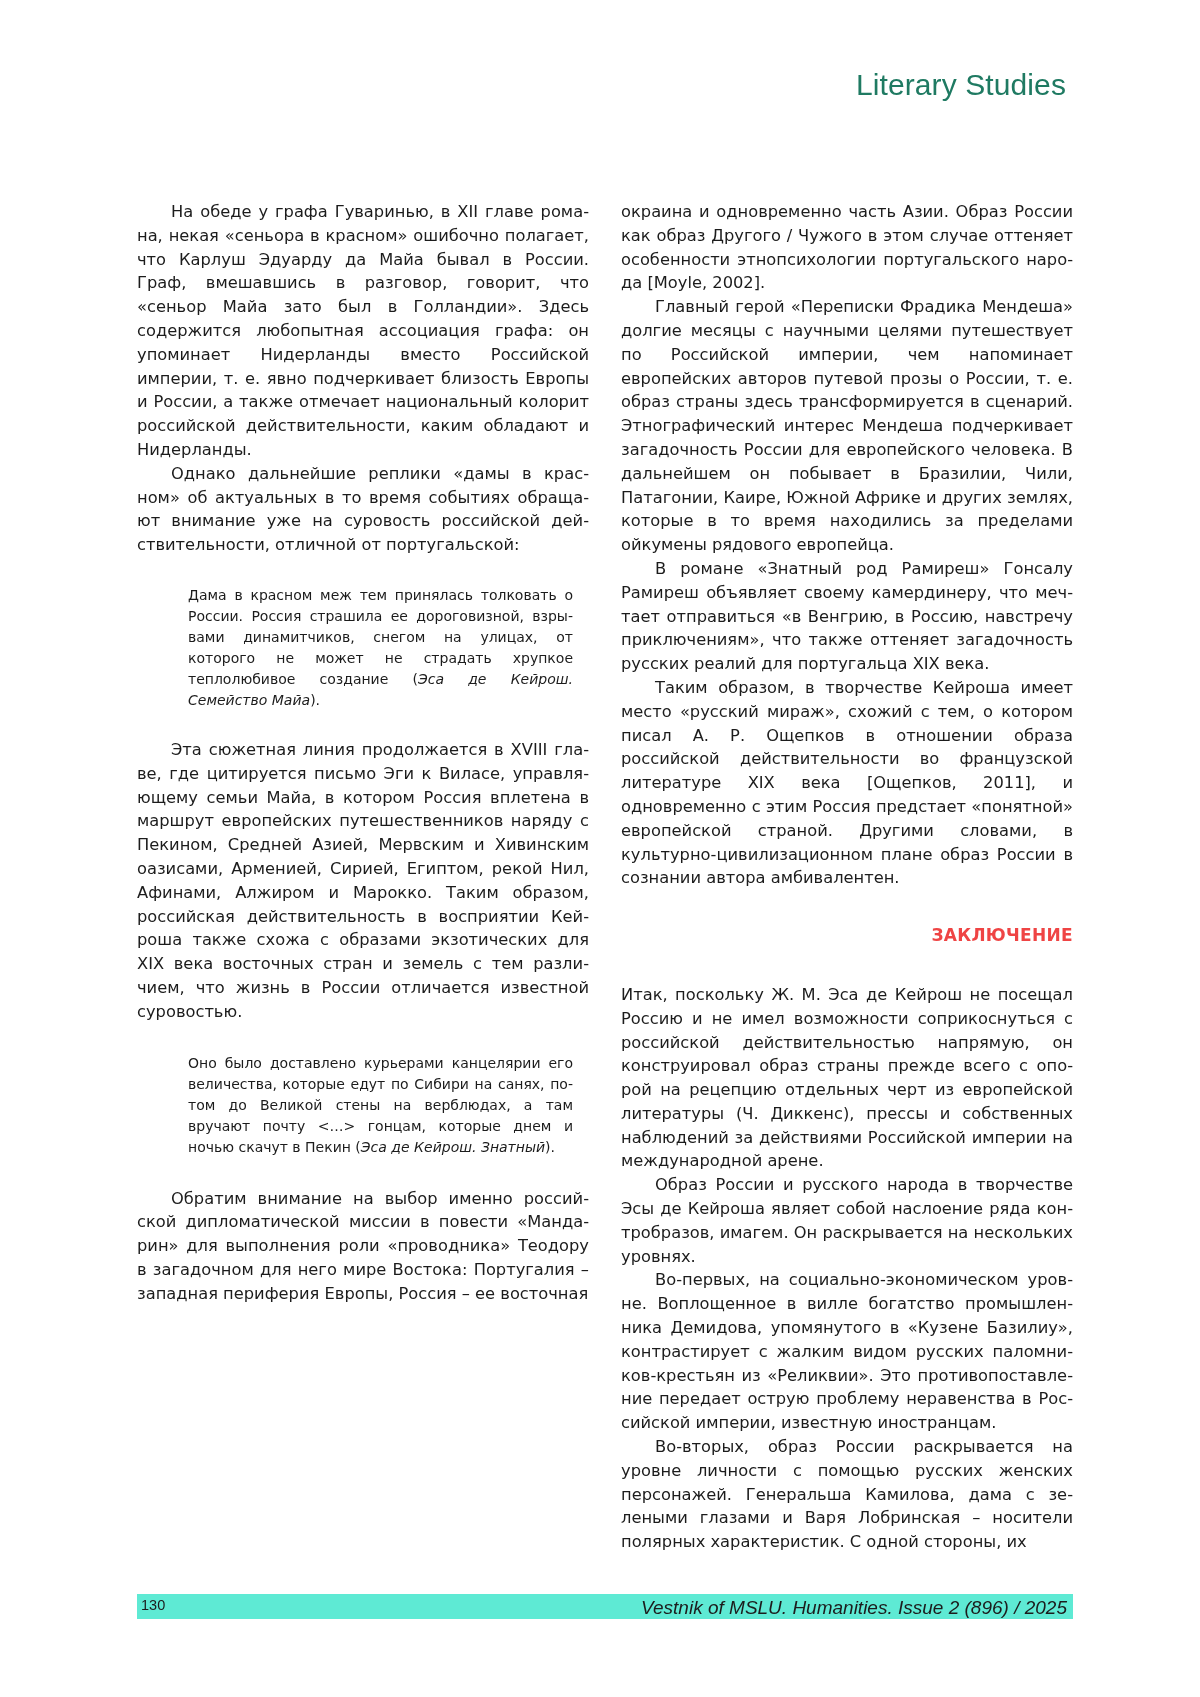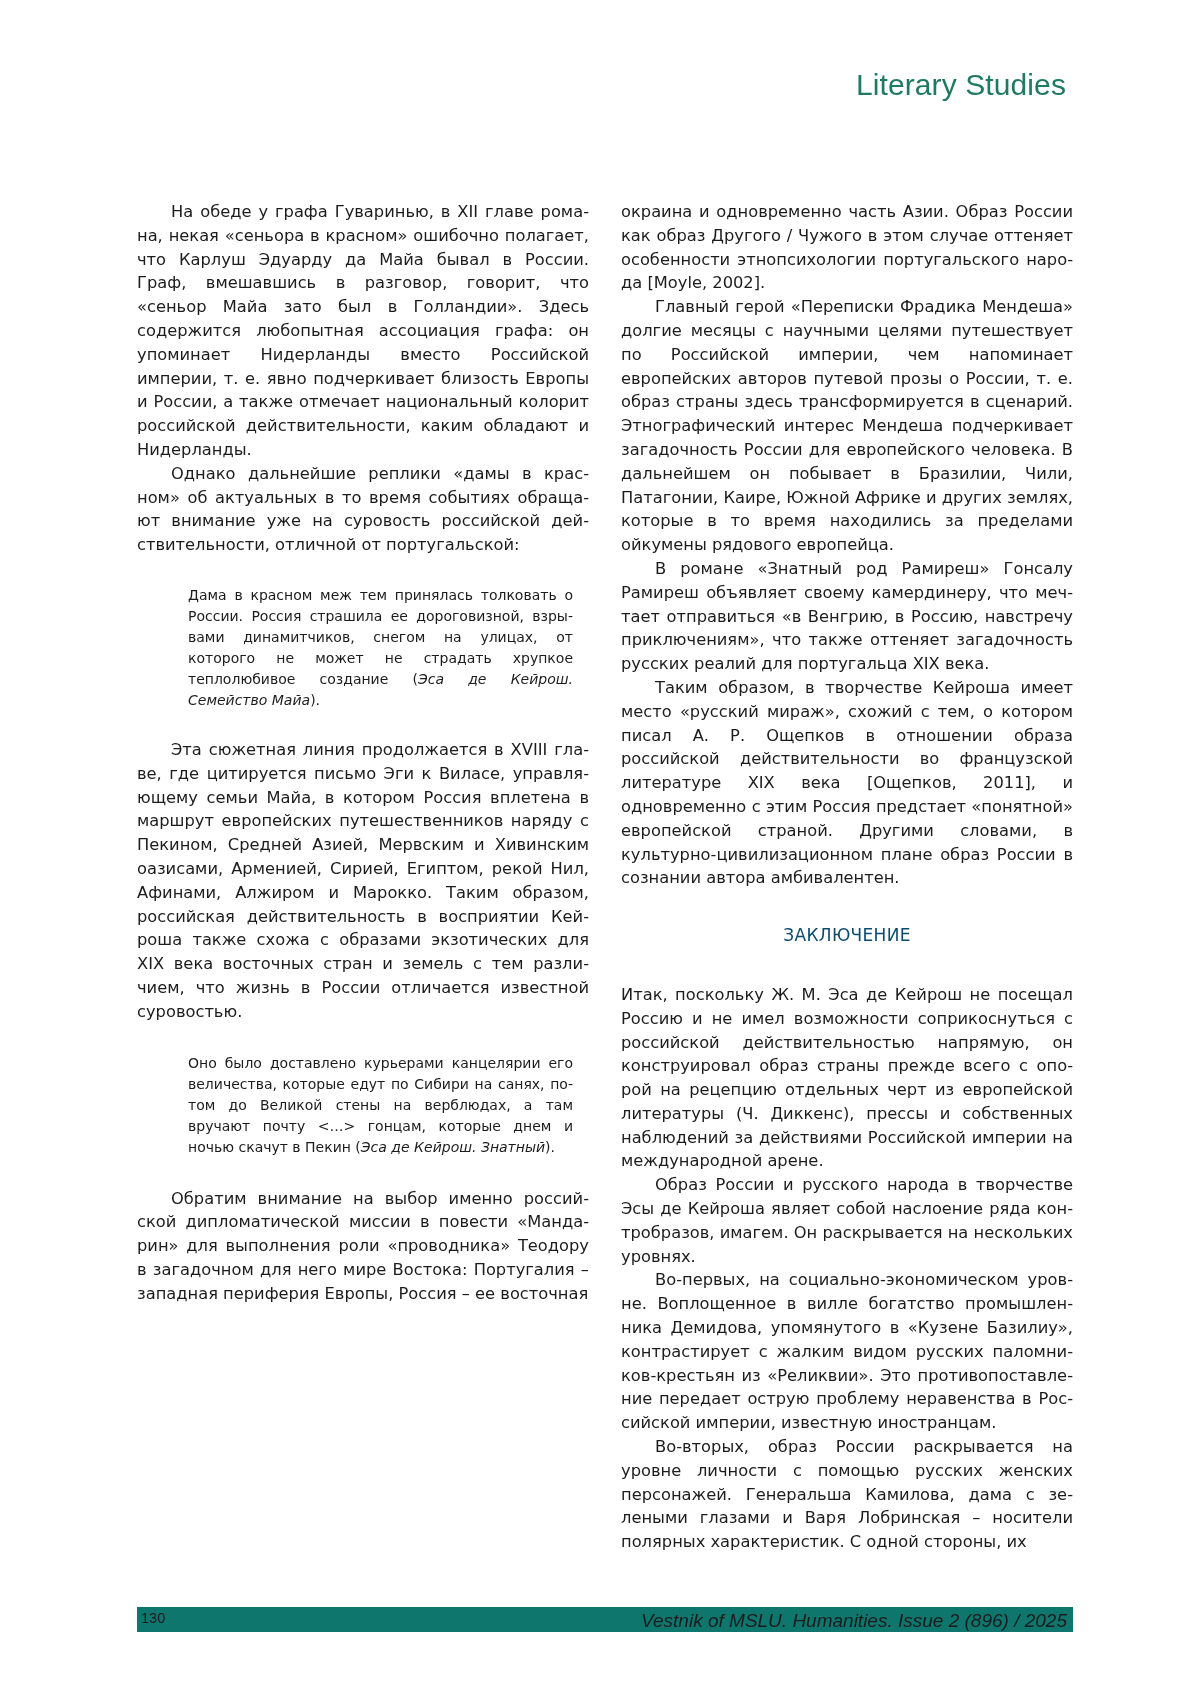--- a/index.html
+++ b/index.html
@@ -46,35 +46,34 @@
       font-size: 14px;
       line-height: 21px;
       text-align: justify;
     }
     .quote em { font-style: italic; }
     .q1 { margin-top: 28px; margin-bottom: 27px; }
     .q2 { margin-top: 29px; margin-bottom: 29px; }
     .section-heading {
       margin: 34px 0 35px 0;
       font-family: "DejaVu Sans", sans-serif;
-      font-weight: normal;
+      font-weight: bold;
       font-size: 17px;
-      color: #0c4a6e;
+      color: #ef4444;
       letter-spacing: 0.3px;
       text-indent: 0;
-      text-align: center;
+      text-align: right;
     }
     .footer-bar {
       position: absolute;
       top: 1594px;
       left: 137px;
       width: 936px;
       height: 25px;
-      background: #0f766e;
-      margin-top: 13px;
+      background: #5eead4;
     }
     .footer-page {
       position: absolute;
       left: 4px;
       top: 3px;
       font-family: "Liberation Sans", sans-serif;
       font-size: 14.5px;
       color: #1c1c1c;
     }
     .footer-journal {

